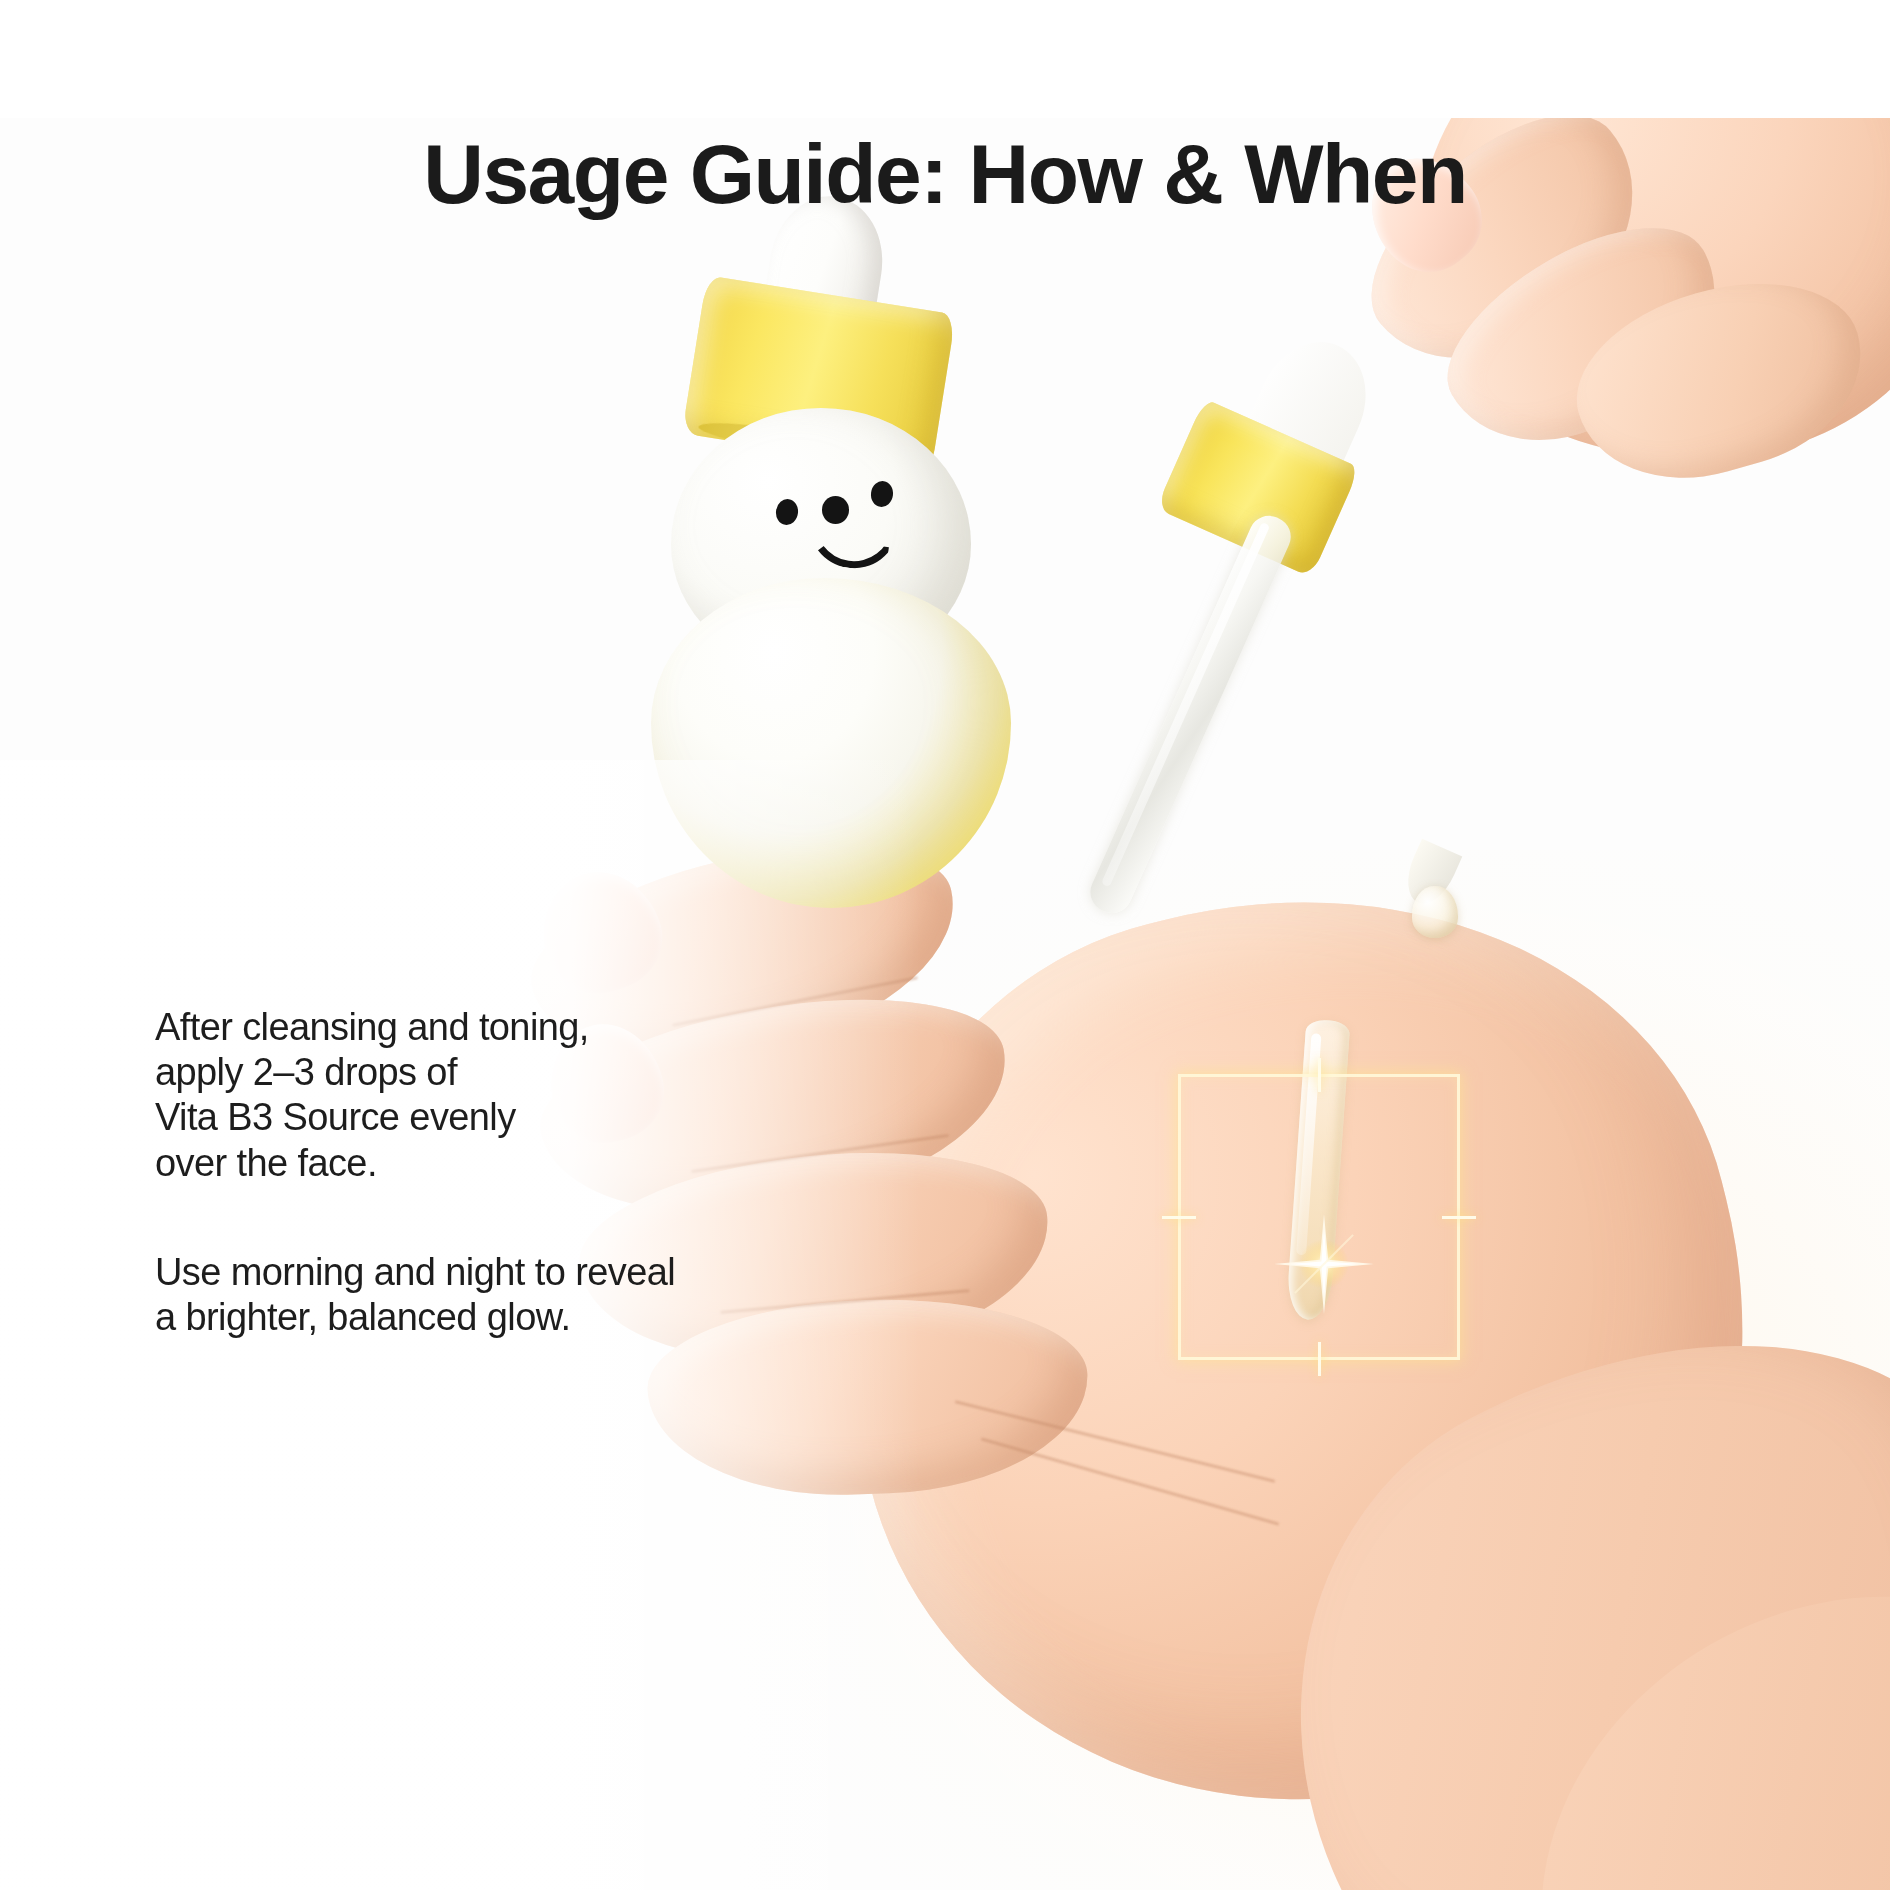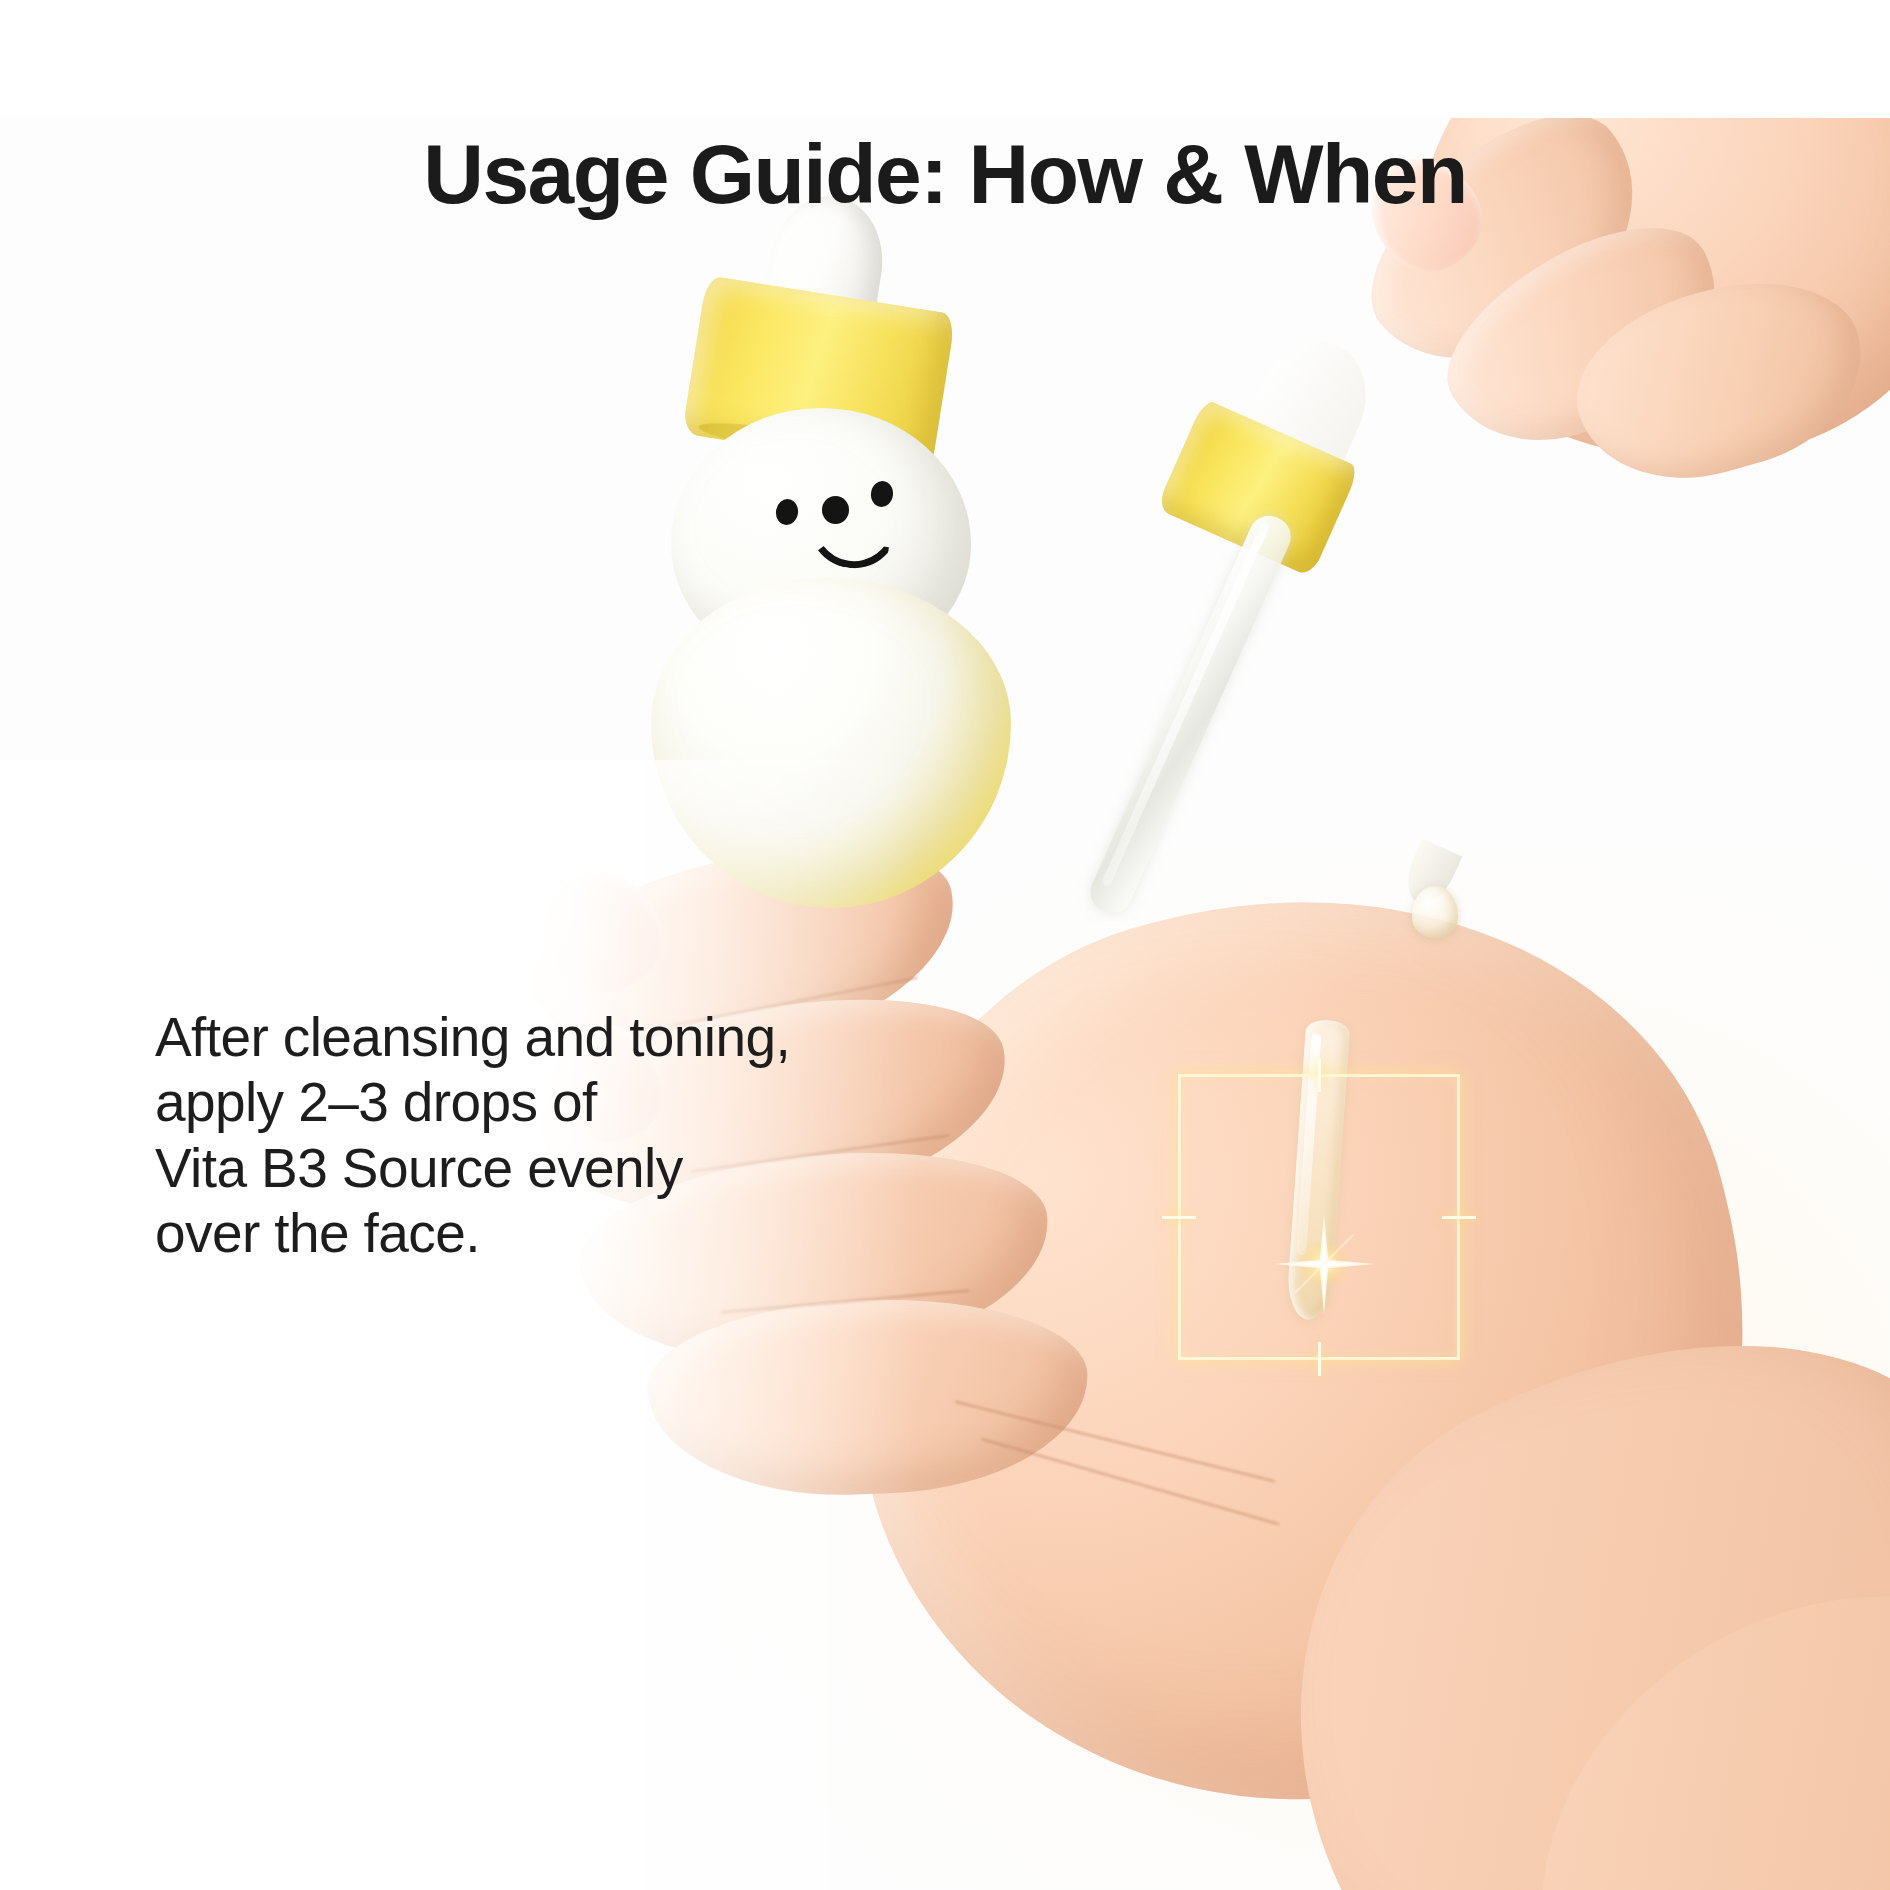--- a/index.html
+++ b/index.html
@@ -30,21 +30,21 @@
   }
 
   
   #copy {
     position:absolute;
     left:155px; top:1005px;
     width:900px;
     z-index:55;
   }
   .para {
-    font-size:55px;
+    font-size:38px;
     line-height:1.19;
     color:#1d1d1d;
     letter-spacing:-0.6px;
     white-space:pre-line;
   }
   .para + .para { margin-top:64px; }
 
   
   #photo { position:absolute; inset:0; z-index:10; }
 
@@ -397,15 +397,17 @@
   <div class="copy-wash"></div>
   <div class="title-wash"></div>
 
   <h1 id="headline">Usage Guide: How &amp; When</h1>
 
   <div id="copy">
     <p class="para">After cleansing and toning,
 apply 2–3 drops of
 Vita B3 Source evenly
 over the face.</p>
+    <p class="para">Use morning and night to reveal
+a brighter, balanced glow.</p>
   </div>
 
 </div>
 
 </body></html>

